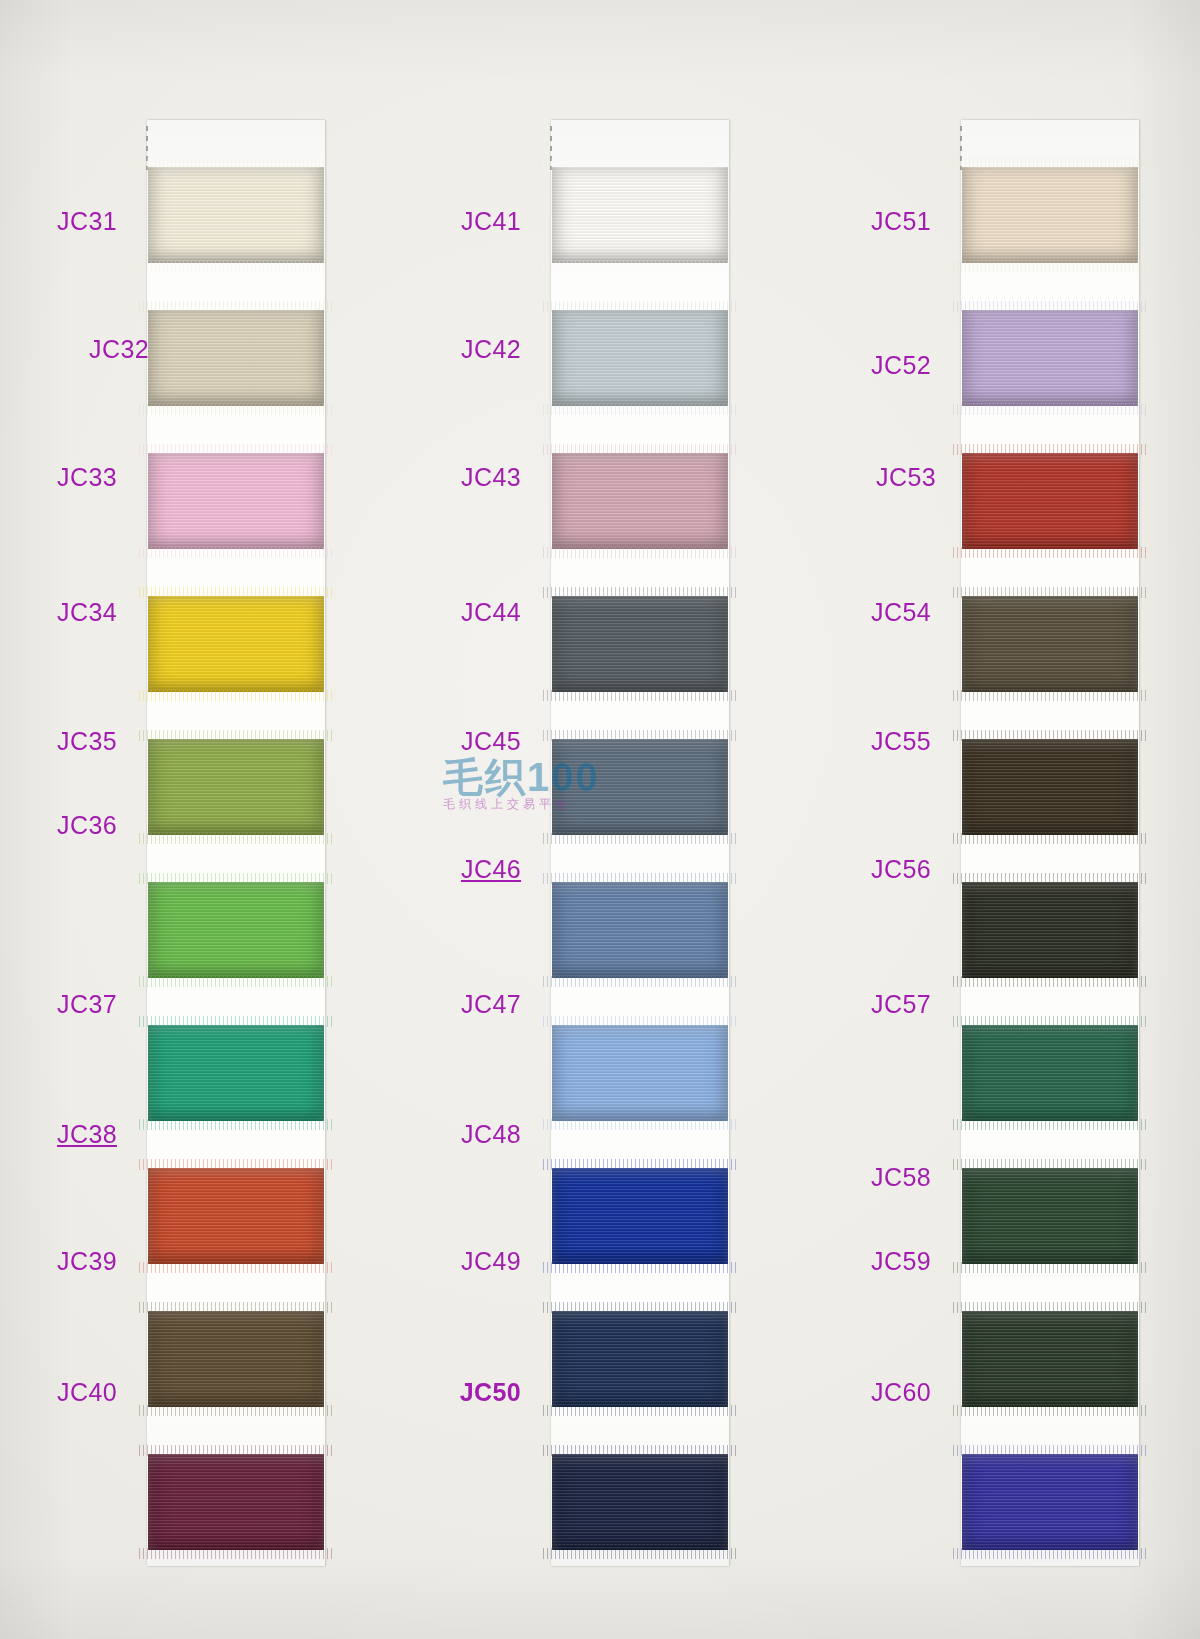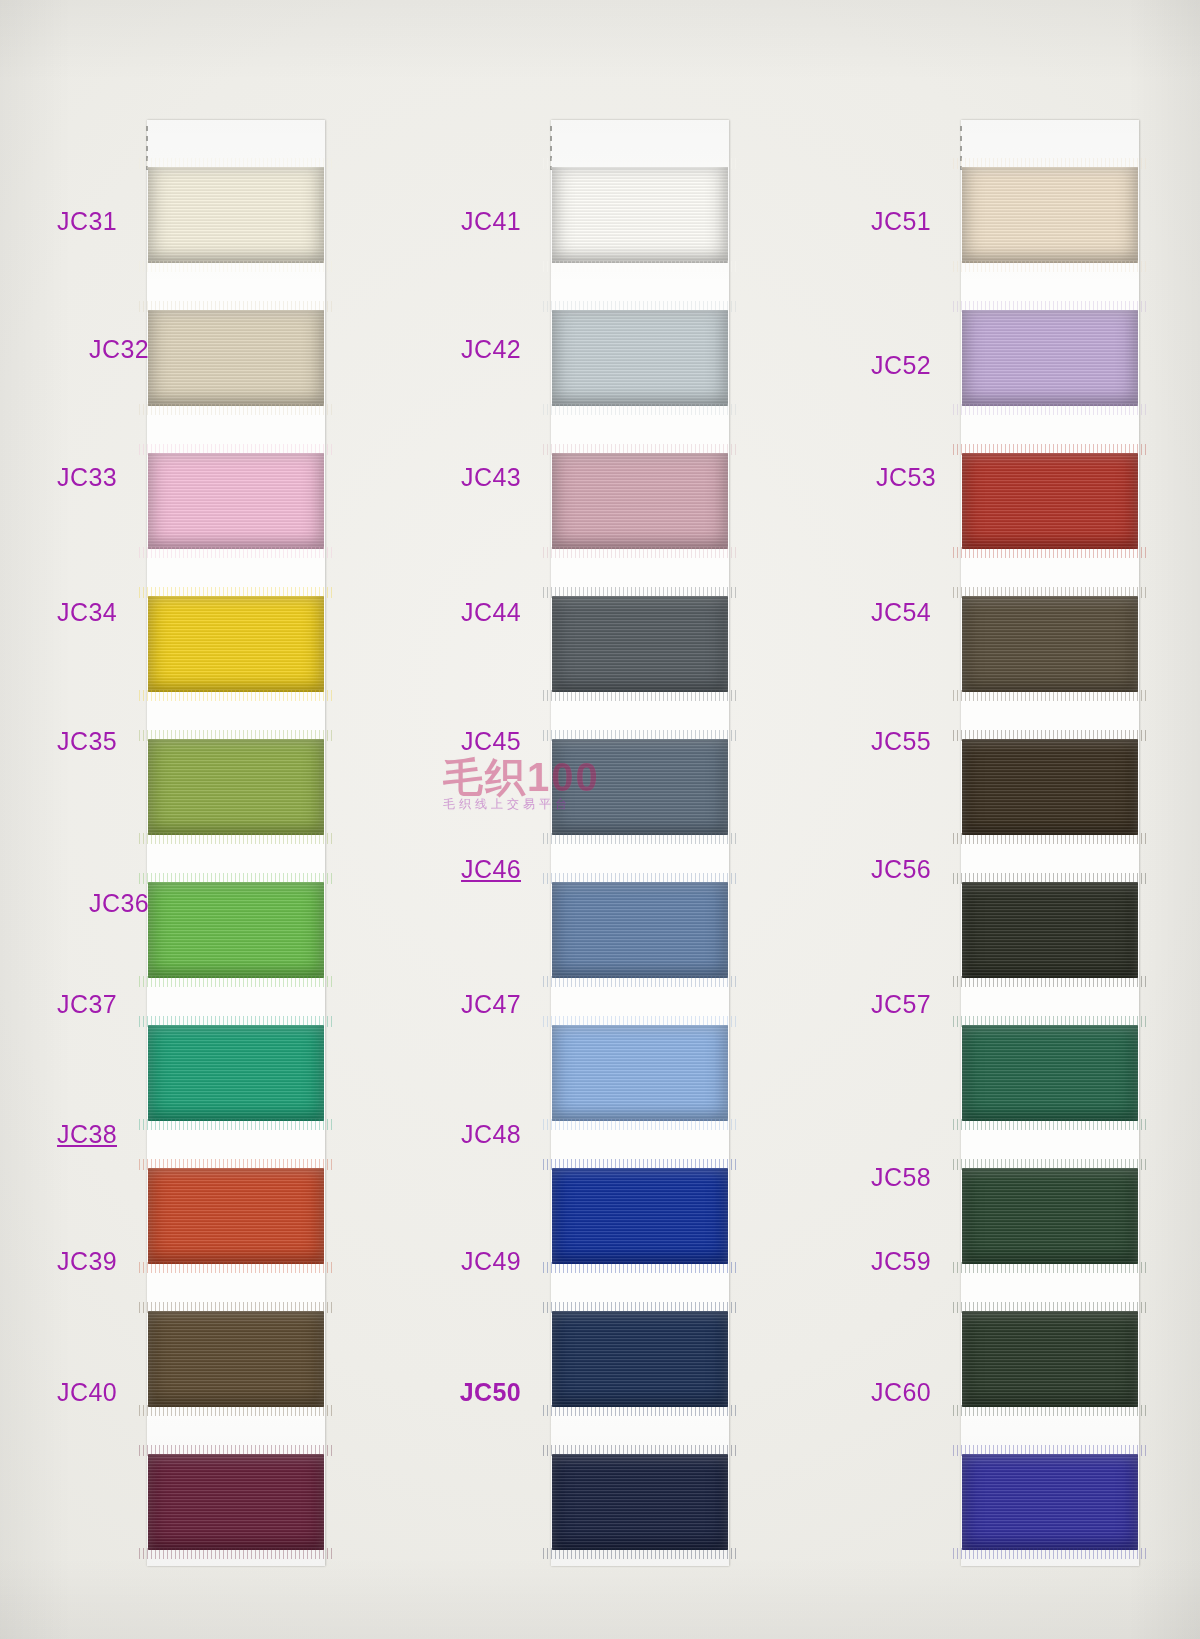--- a/index.html
+++ b/index.html
@@ -80,21 +80,21 @@
     white-space:nowrap;
     text-align:right;
   }
 
   
   #watermark{
     position:absolute;left:443px;top:757px;width:230px;height:56px;
     opacity:.42;pointer-events:none;user-select:none;
   }
   #watermark .wm-main{
-    font-size:40px;font-weight:bold;color:#be185d;
+    font-size:40px;font-weight:bold;color:#0369a1;
     letter-spacing:2px;line-height:40px;
     text-shadow:0 0 1px rgba(180,180,180,.55);
   }
   #watermark .wm-sub{
     font-size:12px;color:#a21caf;letter-spacing:4px;line-height:15px;
     text-shadow:0 0 1px rgba(180,180,180,.5);
   }
 </style>
 </head>
 <body>
@@ -132,21 +132,21 @@
         <div class="fuzz-t"></div>
         <div class="body"></div>
         <div class="fuzz-b"></div>
       </div>
       <div class="label" style="left: -1px; top: 727px; width: 118px;">JC35</div>
       <div class="skein" style="left: 148px; top: 882px; width: 176px; height: 96px; background: rgb(105, 187, 75); color: rgb(105, 187, 75);">
         <div class="fuzz-t"></div>
         <div class="body"></div>
         <div class="fuzz-b"></div>
       </div>
-      <div class="label" style="left: -1px; top: 889px; width: 118px; padding-left: 32px;">JC36</div>
+      <div class="label" style="left: -1px; top: 811px; width: 118px;">JC36</div>
       <div class="skein" style="left: 148px; top: 1025px; width: 176px; height: 96px; background: rgb(31, 159, 118); color: rgb(31, 159, 118);">
         <div class="fuzz-t"></div>
         <div class="body"></div>
         <div class="fuzz-b"></div>
       </div>
       <div class="label" style="left: -1px; top: 990px; width: 118px;">JC37</div>
       <div class="skein" style="left: 148px; top: 1168px; width: 176px; height: 96px; background: rgb(198, 73, 42); color: rgb(198, 73, 42);">
         <div class="fuzz-t"></div>
         <div class="body"></div>
         <div class="fuzz-b"></div>

